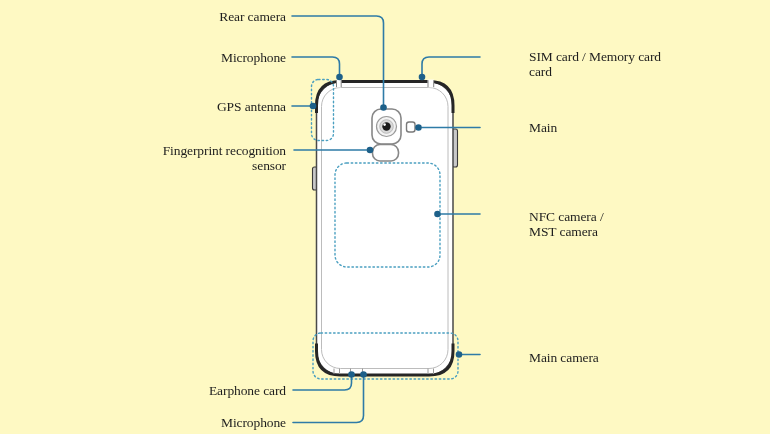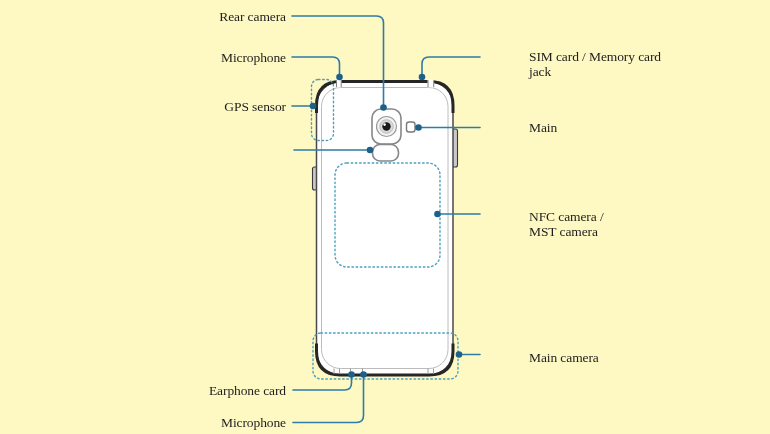--- a/index.html
+++ b/index.html
@@ -89,30 +89,34 @@
       <circle cx="459" cy="354.5" r="3.3"></circle>
       <circle cx="351.5" cy="374.5" r="3.3"></circle>
       <circle cx="363.5" cy="374.5" r="3.3"></circle>
     </g>
   </svg>
 
   <div class="label left" style="top:8.5px">Rear camera</div>
 
   <div class="label left" style="top:49.5px">Microphone</div>
 
-  <div class="label left" style="top:98.5px">GPS sensor</div>
+  <div class="label left" style="top:98.5px">GPS antenna</div>
 
+  <div class="label left" style="top:142.5px">
+    <span>Fingerprint recognition</span>
+    <span>sensor</span>
+  </div>
 
   <div class="label left" style="top:382.5px">Earphone card</div>
 
   <div class="label left" style="top:415px">Microphone</div>
 
   <div class="label right" style="top:48.5px">
     <span>SIM card / Memory card</span>
-    <span>jack</span>
+    <span>card</span>
   </div>
 
   <div class="label right" style="top:120px">Main</div>
 
   <div class="label right" style="top:209px">
     <span>NFC camera /</span>
     <span>MST camera</span>
   </div>
 
   <div class="label right" style="top:349.5px">Main camera</div>

